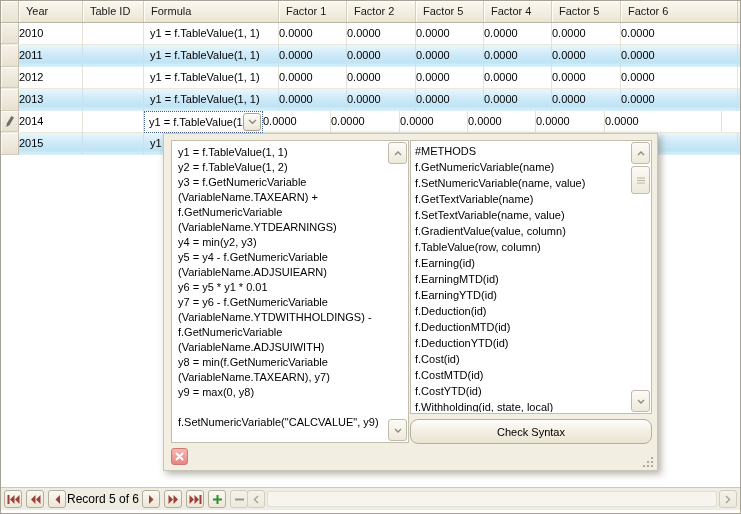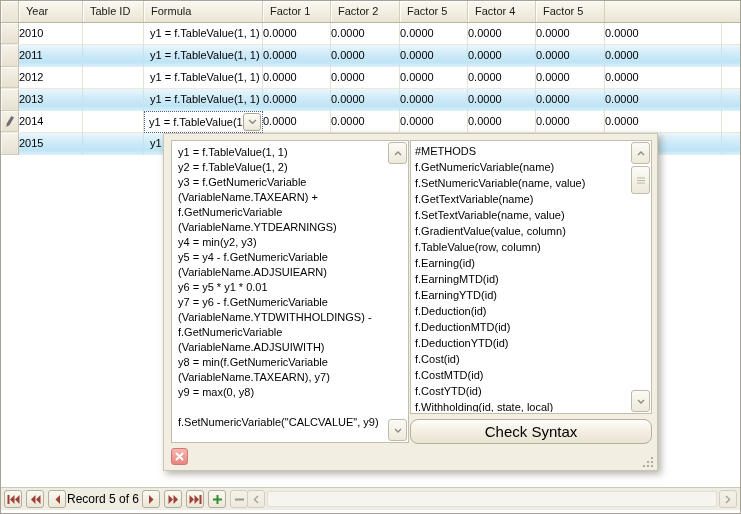--- a/index.html
+++ b/index.html
@@ -13,21 +13,21 @@
   .hcell.ind{padding:0;background:linear-gradient(#F6F2E8,#E9E3D3);border-right:1px solid #C6C1B1}
   .grid-row{display:flex;height:22px}
   .grid-row.white{background:#fff;border-bottom:1px solid #ECE8DC}
   .grid-row.blue{background:linear-gradient(180deg,#EAF6FC 0%,#CDEAF8 45%,#BFE4F5 78%,#DCF1FA 100%)}
   .cell{border-right:1px solid #E6E2D6;font-size:11px;line-height:21px;color:#000;overflow:hidden;white-space:nowrap}
   .blue .cell{border-right-color:#C9E2EF}
   .cell.ind{background:linear-gradient(#F6F2E8,#E7E1D1);border-right:1px solid #C6C1B1;border-bottom:1px solid #D2CCBC;
             display:flex;align-items:center;justify-content:center;box-shadow:inset 1px 1px 0 rgba(255,255,255,.7)}
   .num{text-align:left;padding-right:7px}
   .txt{padding-left:6px}
-  .wi{width:18px}.cy{width:64px}.ct{width:61px}.cf{width:119px}.ca{width:68px}.cb{width:69px}.cz{width:117px}
+  .wi{width:18px}.cy{width:64px}.ct{width:61px}.cf{width:135px}.ca{width:68px}.cb{width:69px}.cz{width:117px}
   .cell.edit{width:119px;height:22px;background:#fff;border:1px dotted #44618F;display:flex;align-items:center;padding:0}
   .cell.edit .edval{flex:1;padding-left:4px;font-size:11px;white-space:nowrap;overflow:hidden}
   .dd-btn{width:18px;height:18px;margin-right:1px;flex:0 0 18px;border:1px solid #ABA695;border-radius:3px;
           background:linear-gradient(#FCFBF6,#EDE8D9);display:flex;align-items:center;justify-content:center}
 
   
   .popup{position:absolute;left:162px;top:132px;width:495px;height:338px;background:#F2EEE2;border:1px solid #CBC5B5;
          box-shadow:3px 3px 7px rgba(105,100,85,.5);z-index:5}
   .formula-box{position:absolute;left:7px;top:6px;width:238px;height:303px;background:#fff;border:1px solid #C2BDAD}
   .formula-box pre{position:absolute;left:6px;top:4px;right:22px;bottom:3px;font-family:"Liberation Sans","DejaVu Sans",sans-serif;
@@ -35,21 +35,21 @@
   .vsb{position:absolute;top:1px;right:1px;bottom:1px;width:19px}
   .sbtn{position:absolute;left:0;width:19px;height:22px;background:linear-gradient(#FCFBF6,#EEE9DA);border:1px solid #BFBAAA;
         border-radius:3px;display:flex;align-items:center;justify-content:center;padding:0}
   .sbtn.up{top:0}.sbtn.down{bottom:0}
   .sthumb{position:absolute;left:0;top:24px;width:19px;height:28px;background:linear-gradient(#FCFBF6,#EEE9DA);
         border:1px solid #BFBAAA;border-radius:3px;display:flex;align-items:center;justify-content:center}
   .methods-box{position:absolute;left:246px;top:6px;width:242px;height:274px;background:#fff;border:1px solid #C2BDAD}
   .methods-list{position:absolute;left:1px;top:2px;right:21px;bottom:1px;overflow:hidden}
   .mitem{font-size:11px;line-height:16px;padding-left:3px;white-space:nowrap;color:#000}
   .check-btn{position:absolute;left:246px;top:285px;width:242px;height:25px;border:1px solid #B5AF9D;border-radius:8px;
-        background:linear-gradient(#FEFEFB,#F3EEE2 50%,#EAE4D2);font-size:15px;color:#000;
+        background:linear-gradient(#FEFEFB,#F3EEE2 50%,#EAE4D2);font-size:11px;color:#000;
         font-family:"Liberation Sans","DejaVu Sans",sans-serif;cursor:default}
   .close-btn{position:absolute;left:7px;top:314px;width:17px;height:17px;border:1px solid #CC7A74;border-radius:3px;
         background:linear-gradient(#F7B6B2,#E98581);display:flex;align-items:center;justify-content:center;padding:0}
   .grip{position:absolute;right:3px;bottom:3px;line-height:0}
 
   
   .bottom-bar{position:absolute;left:0;right:0;top:486px;height:23px;background:#EFECE1;border-top:1px solid #CBC6B8}
   .navbtn{position:absolute;top:2px;width:18px;height:18px;border:1px solid #B2AD9D;border-radius:3px;
         background:linear-gradient(#FBF9F3,#ECE6D6);display:flex;align-items:center;justify-content:center;padding:0}
   .navbtn.flat{background:linear-gradient(#F4F1E9,#ECE9DE);border-color:#D2CDC0}
@@ -67,20 +67,21 @@
   <div class="grid-header">
     <div class="hcell ind wi"></div>
     <div class="hcell cy">Year</div>
     <div class="hcell ct">Table ID</div>
     <div class="hcell cf">Formula</div>
     <div class="hcell ca">Factor 1</div>
     <div class="hcell cb">Factor 2</div>
     <div class="hcell ca">Factor 5</div>
     <div class="hcell ca">Factor 4</div>
     <div class="hcell cb">Factor 5</div>
+    <div class="hcell cz">Factor 6</div>
   </div>
 
   <div class="grid-row white">
     <div class="cell ind wi"></div>
     <div class="cell cy num">2010</div>
     <div class="cell ct txt"></div>
     <div class="cell cf txt">y1 = f.TableValue(1, 1)</div>
     <div class="cell ca num">0.0000</div>
     <div class="cell cb num">0.0000</div>
     <div class="cell ca num">0.0000</div>

